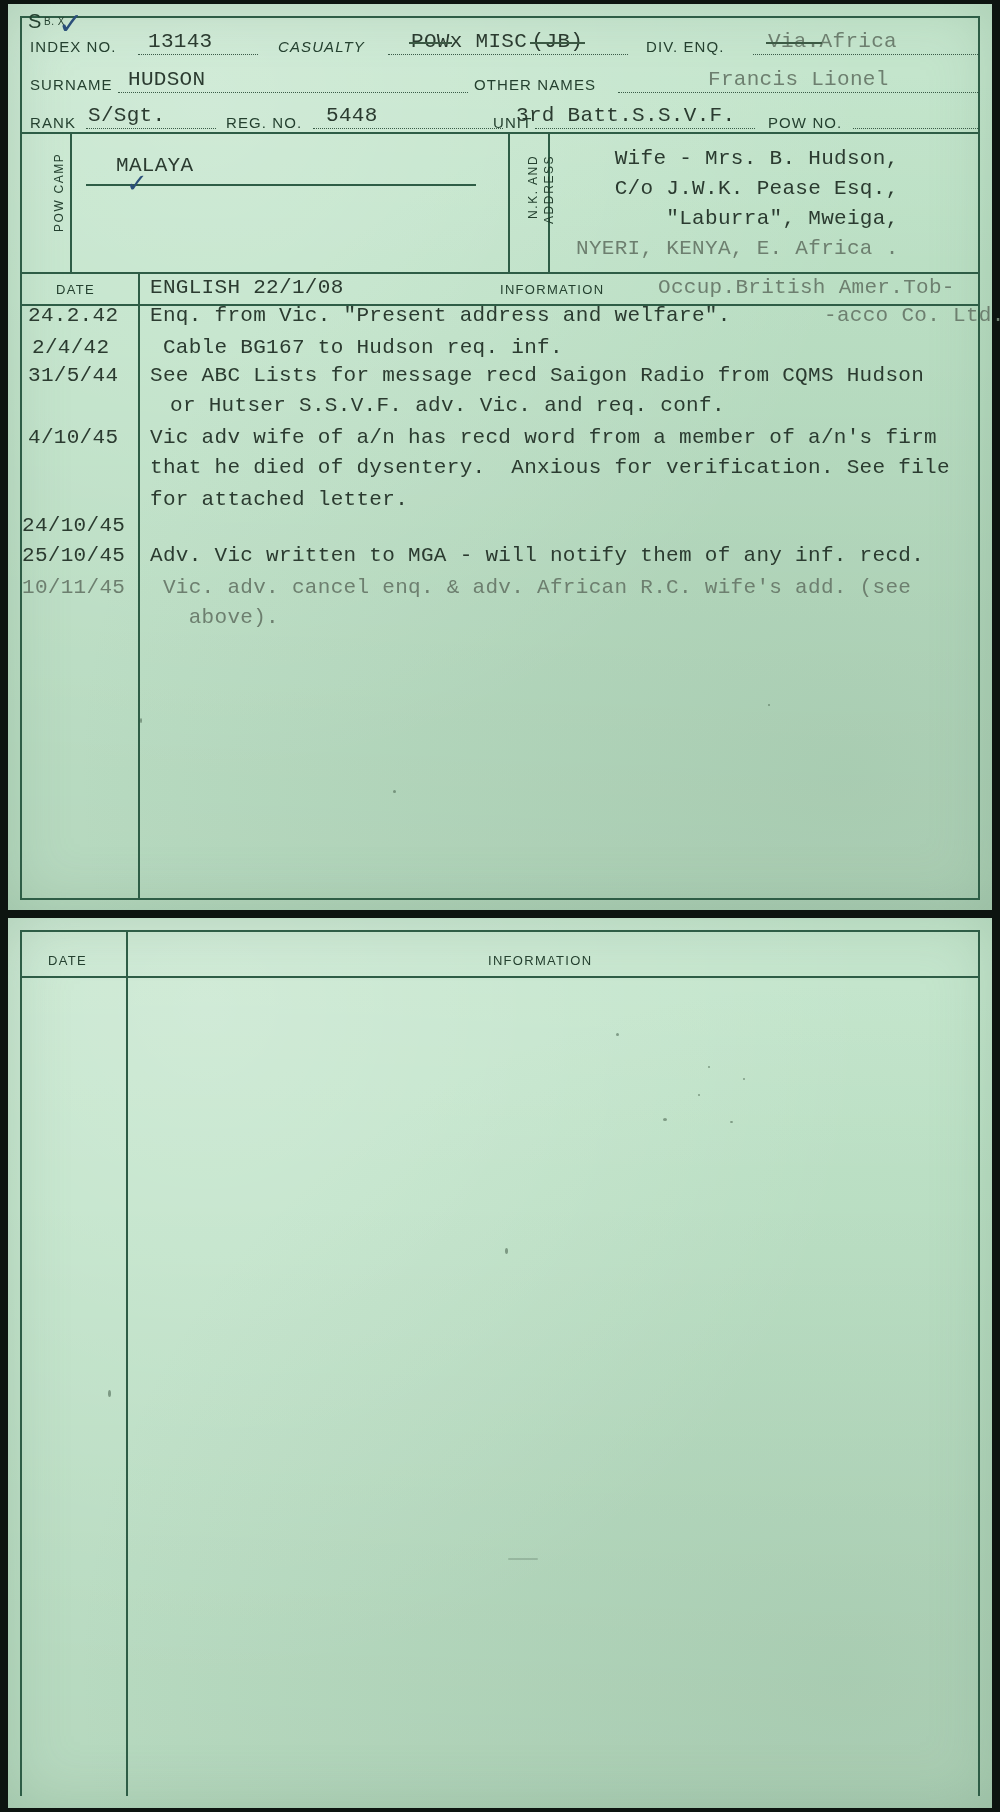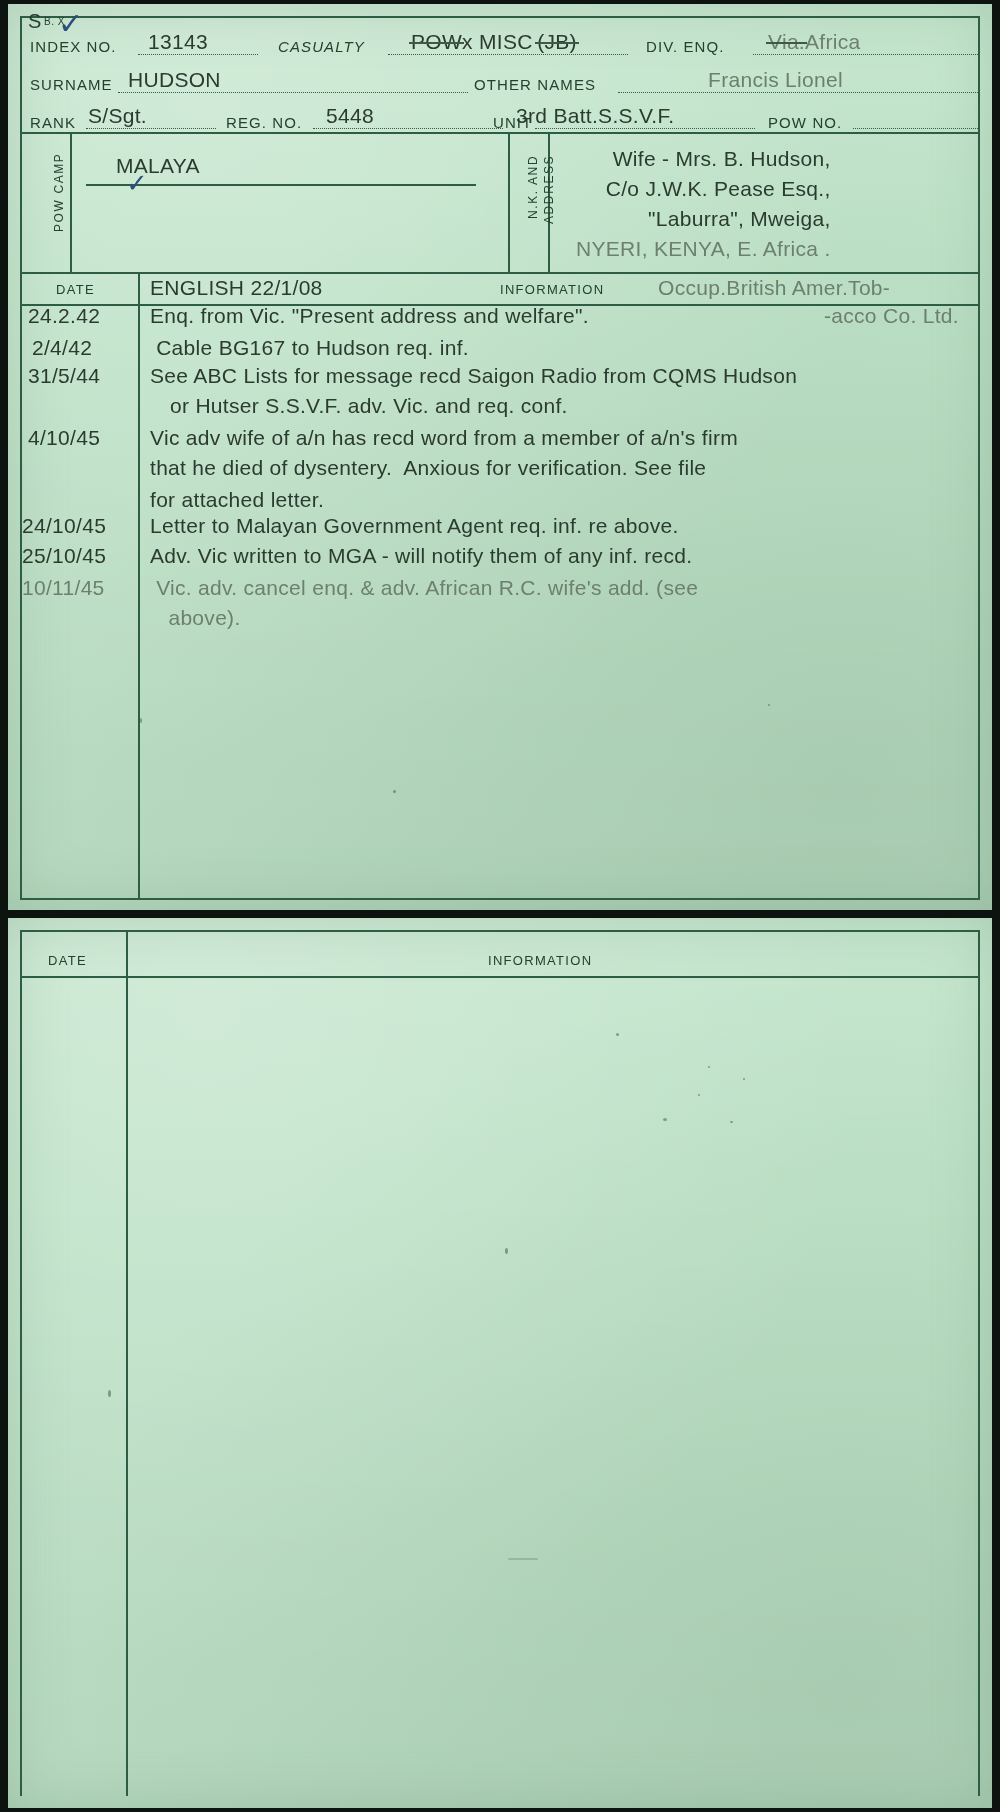--- a/index.html
+++ b/index.html
@@ -34,21 +34,21 @@
   .lbl {
     font-family: "Liberation Sans", sans-serif;
     font-size: 15px;
     letter-spacing: 1.1px;
     color: #24402f;
     text-transform: uppercase;
     white-space: nowrap;
   }
   .lbl.sm { font-size: 13px; letter-spacing: 1.3px; }
   .tw {
-    font-family: Liberation Sans, sans-serif;
+    font-family: Liberation Mono, monospace;
     font-size: 19px;
     color: #2b3b30;
     white-space: pre;
     letter-spacing: 0.3px;
   }
   .tw.big { font-size: 21px; }
   .tw.faint { color: #6d7f6f; }
 
   .dots {
     position: absolute;
@@ -190,21 +190,20 @@
     <div class="tw big" style="position:absolute; left:14px; top:540px;">25/10/45</div>
     <div class="tw big faint" style="position:absolute; left:14px; top:572px;">10/11/45</div>
 
     <div class="tw big" style="position:absolute; left:142px; top:300px;">Enq. from Vic. "Present address and welfare".</div>
     <div class="tw big" style="position:absolute; left:142px; top:332px;"> Cable BG167 to Hudson req. inf.</div>
     <div class="tw big" style="position:absolute; left:142px; top:360px;">See ABC Lists for message recd Saigon Radio from CQMS Hudson</div>
     <div class="tw big" style="position:absolute; left:142px; top:390px;margin-left:20px;">or Hutser S.S.V.F. adv. Vic. and req. conf.</div>
     <div class="tw big" style="position:absolute; left:142px; top:422px;">Vic adv wife of a/n has recd word from a member of a/n's firm</div>
     <div class="tw big" style="position:absolute; left:142px; top:452px;">that he died of dysentery.  Anxious for verification. See file</div>
     <div class="tw big" style="position:absolute; left:142px; top:484px;">for attached letter.</div>
-    <div class="tw big" style="position:absolute; left:142px; top:510px;">Letter to Malayan Government Agent req. inf. re above.</div>
     <div class="tw big" style="position:absolute; left:142px; top:540px;">Adv. Vic written to MGA - will notify them of any inf. recd.</div>
     <div class="tw big faint" style="position:absolute; left:142px; top:572px;"> Vic. adv. cancel enq. &amp; adv. African R.C. wife's add. (see</div>
     <div class="tw big faint" style="position:absolute; left:142px; top:602px;">   above).</div>
 
     <div class="speck" style="left:385px; top:786px; width:3px; height:3px;"></div>
     <div class="speck" style="left:132px; top:714px; width:2px; height:5px;"></div>
     <div class="speck" style="left:760px; top:700px; width:2px; height:2px;"></div>
   </div>
 
   <div class="card card-bottom">

